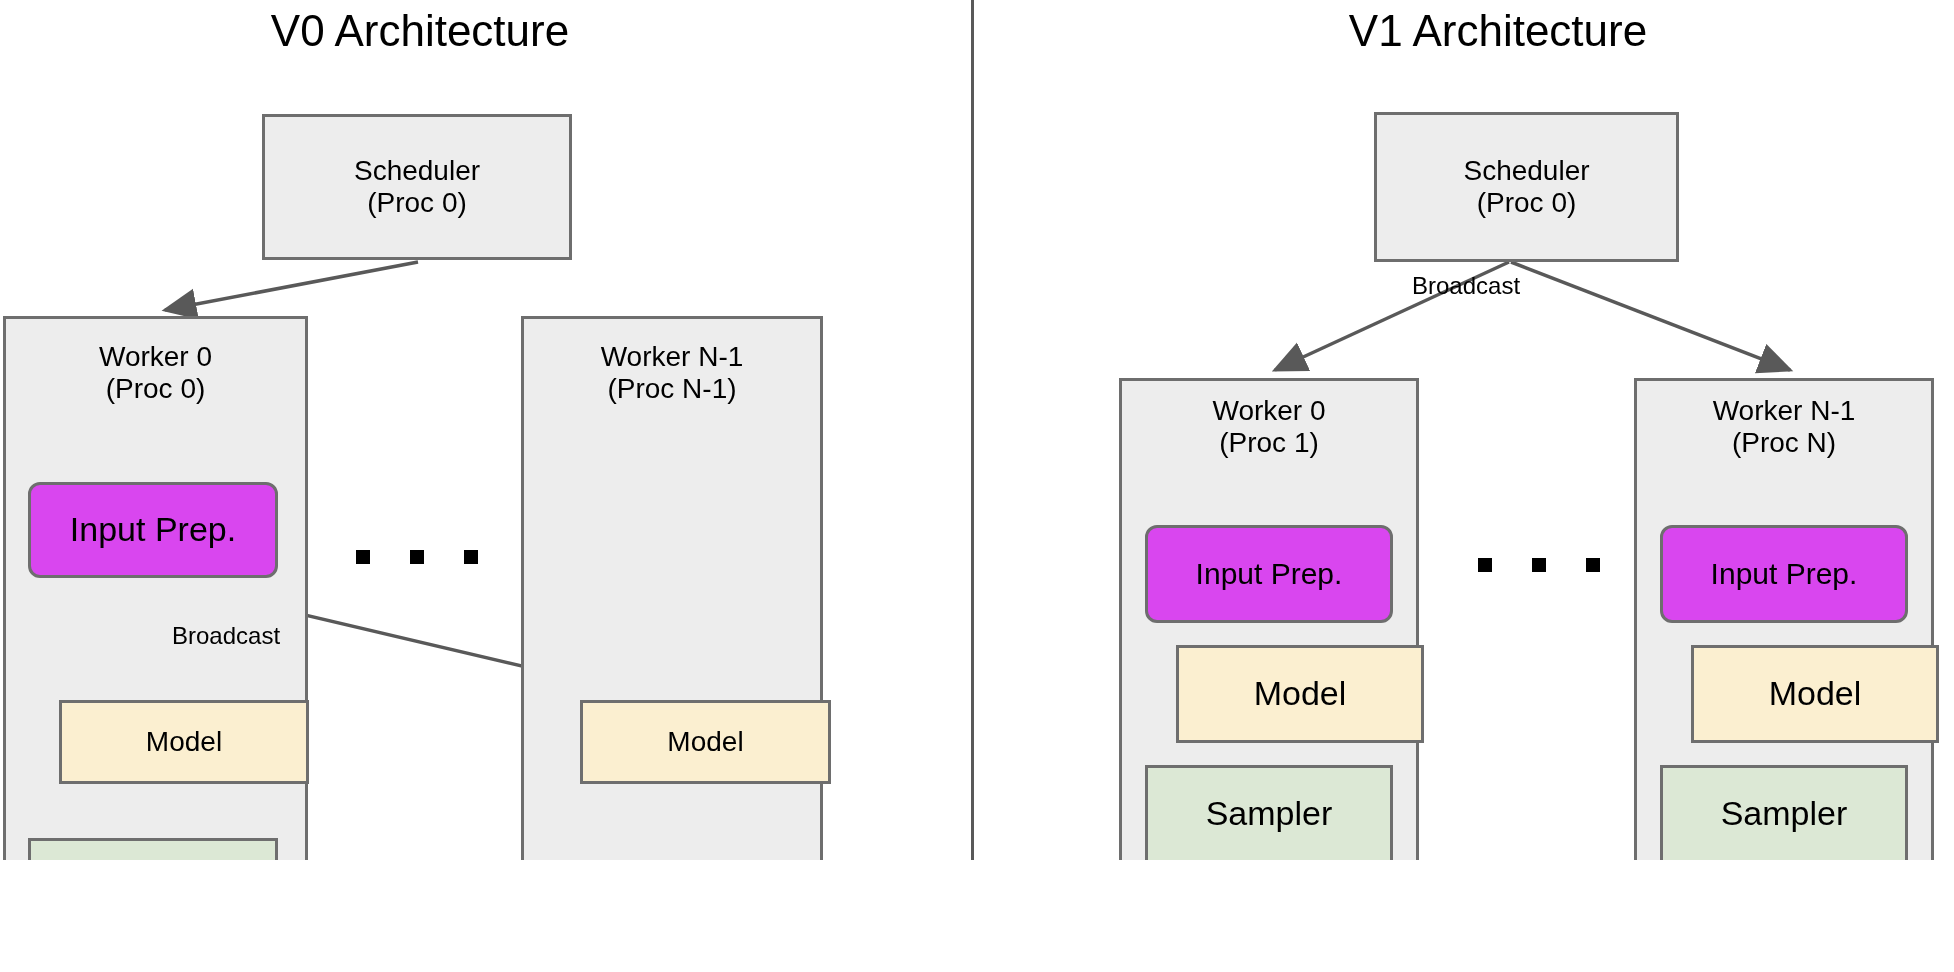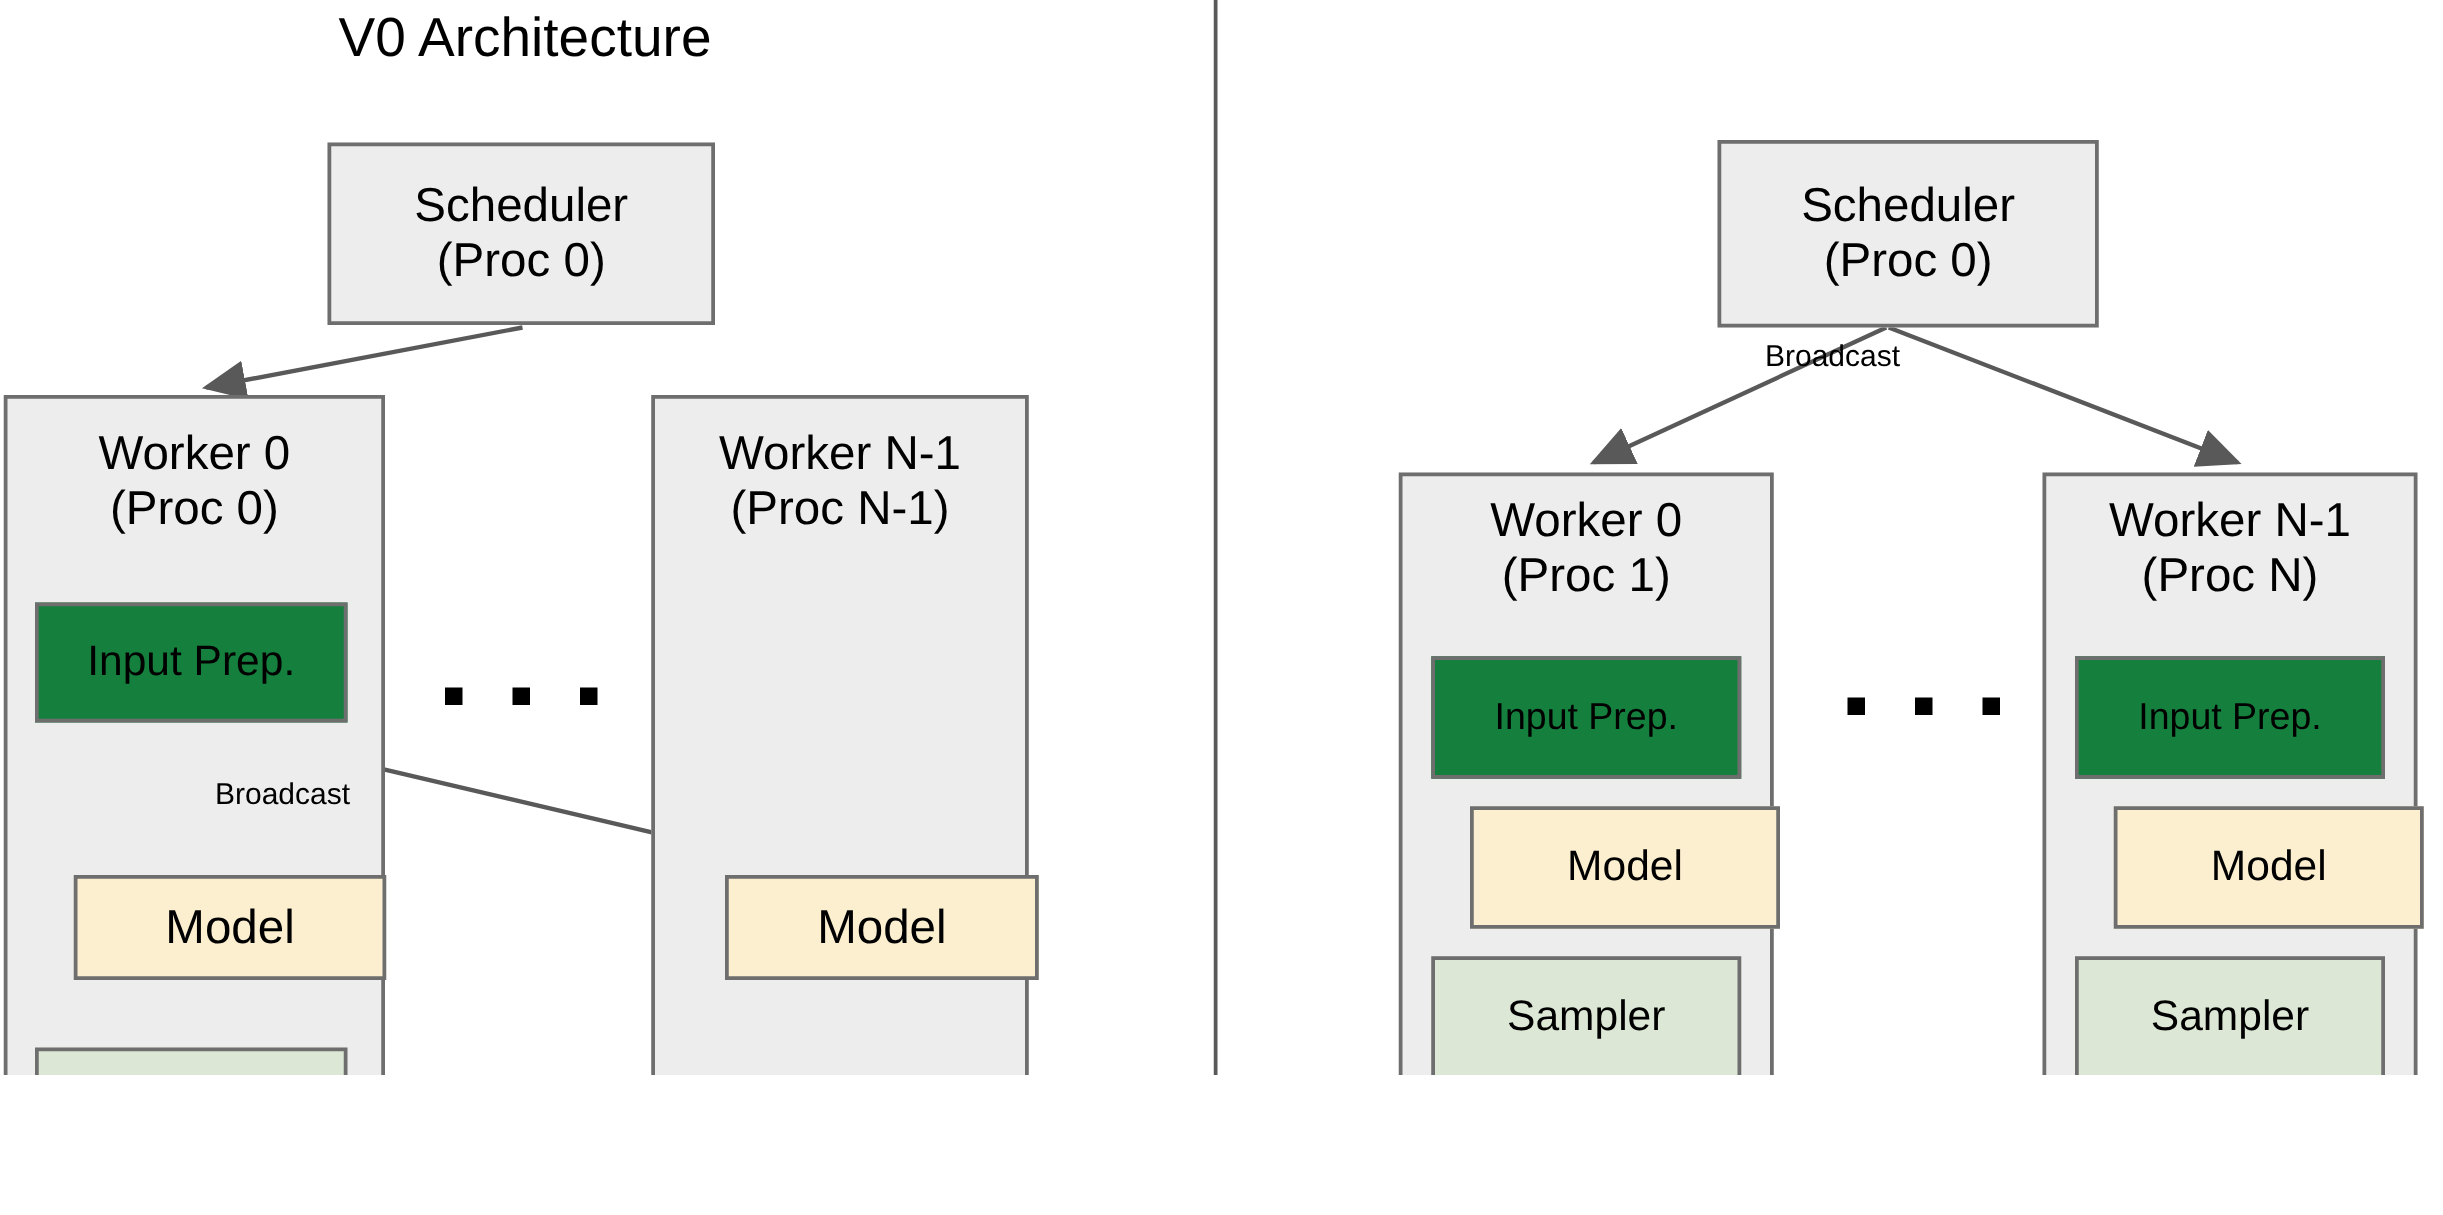--- a/index.html
+++ b/index.html
@@ -49,26 +49,26 @@
   .box {
     position: absolute;
     box-sizing: border-box;
     border: 3px solid #6e6e6e;
     display: flex;
     flex-direction: column;
     align-items: center;
     text-align: center;
   }
   .box.grey  { background: #ededed; }
-  .box.purple{ background: #15803d; }
+  .box.purple{ background: #d946ef; border-radius: 12px; }
   .box.yellow{ background: #fbefd0; margin-left: 31px; }
   .box.green { background: #dce8d5; justify-content: center; }
 
   .box-label {
-    font-size: 38px;
+    font-size: 28px;
     line-height: 1.16;
     white-space: pre-line;
     color: #000;
   }
   .box-label.small { font-size: 30px; }
   .box-label.mid   { font-size: 34px; }
 
   
   .container-box { justify-content: flex-start; }
   .centered-box  { justify-content: center; }
@@ -161,20 +161,21 @@
       <span></span>
       <span></span>
       <span></span>
     </div>
   </div>
 
   <div class="vdivider"></div>
 
   <div class="panel" id="panel-v1">
 
+    <div class="panel-title" style="left:96px; top:8px; width:840px;">V1 Architecture</div>
 
     <svg class="overlay">
       <defs>
         <marker id="ah1" markerWidth="12" markerHeight="12" refX="9" refY="4.5" orient="auto" markerUnits="strokeWidth">
           <path d="M0,0 L10,4.5 L0,9 z" fill="#595959"></path>
         </marker>
       </defs>
 
       <line x1="527" y1="262" x2="293" y2="370" stroke="#595959" stroke-width="3.5" marker-end="url(#ah1)"></line>
 

